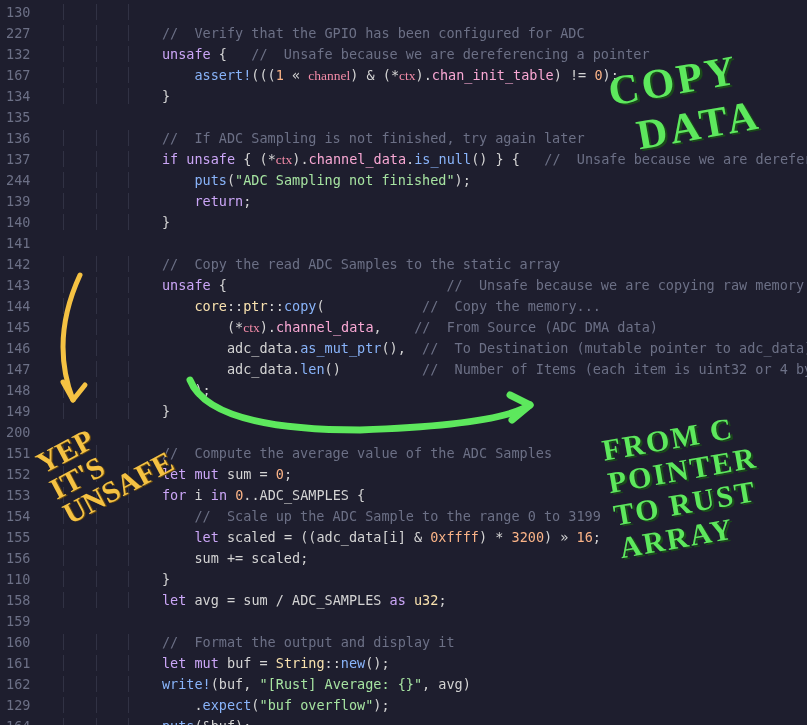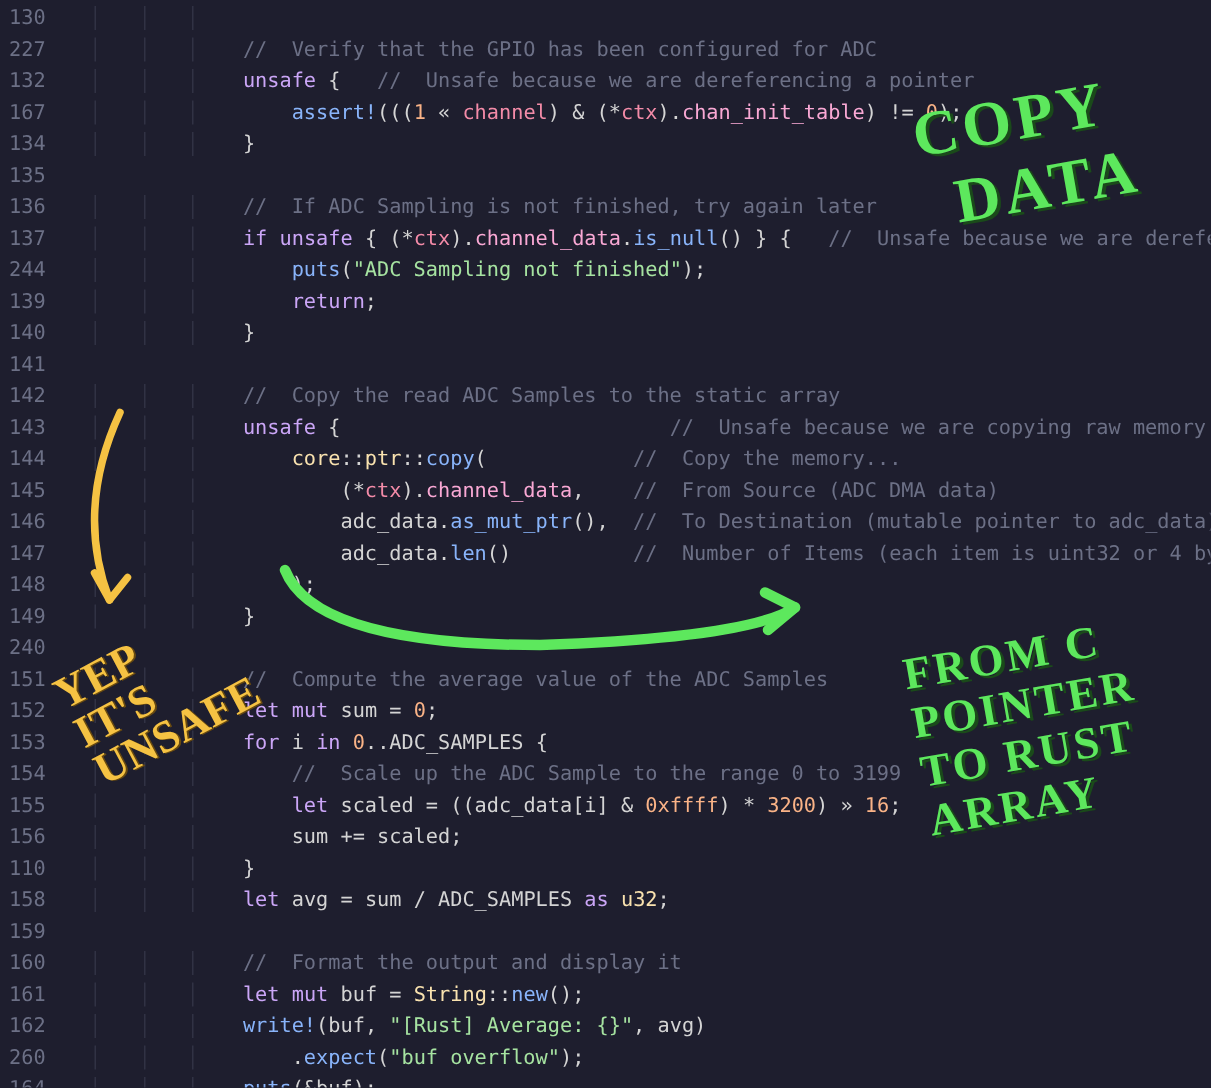--- a/index.html
+++ b/index.html
@@ -8,21 +8,21 @@
     .gutter { background:#1e1e2e; color:#6c7086; text-align:right; padding:2px 14px 2px 6px; user-select:none; }
     .gutter div { height:21px; line-height:21px; }
     .code { padding:2px 0; white-space:pre; }
     .line { height:21px; line-height:21px; padding-left:20px; }
     .c-comment{color:#6c7086;}
     .c-kw{color:#cba6f7;}
     .c-sym{color:#d4d4d4;}
     .c-fn{color:#89b4fa;}
     .c-macro{color:#89b4fa;}
     .c-num{color:#fab387;}
-    .c-var{color:#f38ba8;}
+    .c-var{color:#f38ba8;font-family:Liberation Serif, serif;}
     .c-field{color:#f9a8d4;}
     .c-str{color:#a6e3a1;}
     .c-ns{color:#f9e2af;}
     .c-ident{color:#d4d4d4;}
     .c-type{color:#f9e2af;}
     .annot{position:absolute;font-family:'Comic Sans MS','Marker Felt',cursive;font-weight:900;}
     .annot.green{color:#5de85d;text-shadow:2px 2px 0 #1a4a1a;}
     .annot.yellow{color:#f5c243;text-shadow:1px 1px 0 #674910;}
   </style>
 </head>
@@ -43,34 +43,34 @@
       <div>140</div>
       <div>141</div>
       <div>142</div>
       <div>143</div>
       <div>144</div>
       <div>145</div>
       <div>146</div>
       <div>147</div>
       <div>148</div>
       <div>149</div>
-      <div>240</div>
+      <div>200</div>
       <div>151</div>
       <div>152</div>
       <div>153</div>
       <div>154</div>
       <div>155</div>
       <div>156</div>
       <div>110</div>
       <div>158</div>
       <div>159</div>
       <div>160</div>
       <div>161</div>
       <div>162</div>
-      <div>260</div>
+      <div>129</div>
       <div>164</div>
     </div>
   <div class="code"><div class="line"><span style="border-left: 1px solid rgb(49, 50, 68); margin-left: -1px;">    </span><span style="border-left: 1px solid rgb(49, 50, 68); margin-left: -1px;">    </span><span style="border-left: 1px solid rgb(49, 50, 68); margin-left: -1px;">    </span></div><div class="line"><span style="border-left: 1px solid rgb(49, 50, 68); margin-left: -1px;">    </span><span style="border-left: 1px solid rgb(49, 50, 68); margin-left: -1px;">    </span><span style="border-left: 1px solid rgb(49, 50, 68); margin-left: -1px;">    </span><span class="c-comment">//  Verify that the GPIO has been configured for ADC</span></div><div class="line"><span style="border-left: 1px solid rgb(49, 50, 68); margin-left: -1px;">    </span><span style="border-left: 1px solid rgb(49, 50, 68); margin-left: -1px;">    </span><span style="border-left: 1px solid rgb(49, 50, 68); margin-left: -1px;">    </span><span class="c-kw">unsafe</span><span class="c-sym"> {   </span><span class="c-comment">//  Unsafe because we are dereferencing a pointer</span></div><div class="line"><span style="border-left: 1px solid rgb(49, 50, 68); margin-left: -1px;">    </span><span style="border-left: 1px solid rgb(49, 50, 68); margin-left: -1px;">    </span><span style="border-left: 1px solid rgb(49, 50, 68); margin-left: -1px;">    </span><span class="c-sym">    </span><span class="c-macro">assert!</span><span class="c-sym">(((</span><span class="c-num">1</span><span class="c-sym"> « </span><span class="c-var">channel</span><span class="c-sym">) &amp; (*</span><span class="c-var">ctx</span><span class="c-sym">).</span><span class="c-field">chan_init_table</span><span class="c-sym">) != </span><span class="c-num">0</span><span class="c-sym">);</span></div><div class="line"><span style="border-left: 1px solid rgb(49, 50, 68); margin-left: -1px;">    </span><span style="border-left: 1px solid rgb(49, 50, 68); margin-left: -1px;">    </span><span style="border-left: 1px solid rgb(49, 50, 68); margin-left: -1px;">    </span><span class="c-sym">}</span></div><div class="line"></div><div class="line"><span style="border-left: 1px solid rgb(49, 50, 68); margin-left: -1px;">    </span><span style="border-left: 1px solid rgb(49, 50, 68); margin-left: -1px;">    </span><span style="border-left: 1px solid rgb(49, 50, 68); margin-left: -1px;">    </span><span class="c-comment">//  If ADC Sampling is not finished, try again later</span></div><div class="line"><span style="border-left: 1px solid rgb(49, 50, 68); margin-left: -1px;">    </span><span style="border-left: 1px solid rgb(49, 50, 68); margin-left: -1px;">    </span><span style="border-left: 1px solid rgb(49, 50, 68); margin-left: -1px;">    </span><span class="c-kw">if</span><span class="c-sym"> </span><span class="c-kw">unsafe</span><span class="c-sym"> { (*</span><span class="c-var">ctx</span><span class="c-sym">).</span><span class="c-field">channel_data</span><span class="c-sym">.</span><span class="c-fn">is_null</span><span class="c-sym">() } {   </span><span class="c-comment">//  Unsafe because we are dereferencin</span></div><div class="line"><span style="border-left: 1px solid rgb(49, 50, 68); margin-left: -1px;">    </span><span style="border-left: 1px solid rgb(49, 50, 68); margin-left: -1px;">    </span><span style="border-left: 1px solid rgb(49, 50, 68); margin-left: -1px;">    </span><span class="c-sym">    </span><span class="c-fn">puts</span><span class="c-sym">(</span><span class="c-str">"ADC Sampling not finished"</span><span class="c-sym">);</span></div><div class="line"><span style="border-left: 1px solid rgb(49, 50, 68); margin-left: -1px;">    </span><span style="border-left: 1px solid rgb(49, 50, 68); margin-left: -1px;">    </span><span style="border-left: 1px solid rgb(49, 50, 68); margin-left: -1px;">    </span><span class="c-sym">    </span><span class="c-kw">return</span><span class="c-sym">;</span></div><div class="line"><span style="border-left: 1px solid rgb(49, 50, 68); margin-left: -1px;">    </span><span style="border-left: 1px solid rgb(49, 50, 68); margin-left: -1px;">    </span><span style="border-left: 1px solid rgb(49, 50, 68); margin-left: -1px;">    </span><span class="c-sym">}</span></div><div class="line"></div><div class="line"><span style="border-left: 1px solid rgb(49, 50, 68); margin-left: -1px;">    </span><span style="border-left: 1px solid rgb(49, 50, 68); margin-left: -1px;">    </span><span style="border-left: 1px solid rgb(49, 50, 68); margin-left: -1px;">    </span><span class="c-comment">//  Copy the read ADC Samples to the static array</span></div><div class="line"><span style="border-left: 1px solid rgb(49, 50, 68); margin-left: -1px;">    </span><span style="border-left: 1px solid rgb(49, 50, 68); margin-left: -1px;">    </span><span style="border-left: 1px solid rgb(49, 50, 68); margin-left: -1px;">    </span><span class="c-kw">unsafe</span><span class="c-sym"> {                           </span><span class="c-comment">//  Unsafe because we are copying raw memory</span></div><div class="line"><span style="border-left: 1px solid rgb(49, 50, 68); margin-left: -1px;">    </span><span style="border-left: 1px solid rgb(49, 50, 68); margin-left: -1px;">    </span><span style="border-left: 1px solid rgb(49, 50, 68); margin-left: -1px;">    </span><span class="c-sym">    </span><span class="c-ns">core</span><span class="c-sym">::</span><span class="c-ns">ptr</span><span class="c-sym">::</span><span class="c-fn">copy</span><span class="c-sym">(            </span><span class="c-comment">//  Copy the memory...</span></div><div class="line"><span style="border-left: 1px solid rgb(49, 50, 68); margin-left: -1px;">    </span><span style="border-left: 1px solid rgb(49, 50, 68); margin-left: -1px;">    </span><span style="border-left: 1px solid rgb(49, 50, 68); margin-left: -1px;">    </span><span class="c-sym">        (*</span><span class="c-var">ctx</span><span class="c-sym">).</span><span class="c-field">channel_data</span><span class="c-sym">,    </span><span class="c-comment">//  From Source (ADC DMA data)</span></div><div class="line"><span style="border-left: 1px solid rgb(49, 50, 68); margin-left: -1px;">    </span><span style="border-left: 1px solid rgb(49, 50, 68); margin-left: -1px;">    </span><span style="border-left: 1px solid rgb(49, 50, 68); margin-left: -1px;">    </span><span class="c-sym">        </span><span class="c-ident">adc_data</span><span class="c-sym">.</span><span class="c-fn">as_mut_ptr</span><span class="c-sym">(),  </span><span class="c-comment">//  To Destination (mutable pointer to adc_data)</span></div><div class="line"><span style="border-left: 1px solid rgb(49, 50, 68); margin-left: -1px;">    </span><span style="border-left: 1px solid rgb(49, 50, 68); margin-left: -1px;">    </span><span style="border-left: 1px solid rgb(49, 50, 68); margin-left: -1px;">    </span><span class="c-sym">        </span><span class="c-ident">adc_data</span><span class="c-sym">.</span><span class="c-fn">len</span><span class="c-sym">()          </span><span class="c-comment">//  Number of Items (each item is uint32 or 4 bytes)</span></div><div class="line"><span style="border-left: 1px solid rgb(49, 50, 68); margin-left: -1px;">    </span><span style="border-left: 1px solid rgb(49, 50, 68); margin-left: -1px;">    </span><span style="border-left: 1px solid rgb(49, 50, 68); margin-left: -1px;">    </span><span class="c-sym">    );</span></div><div class="line"><span style="border-left: 1px solid rgb(49, 50, 68); margin-left: -1px;">    </span><span style="border-left: 1px solid rgb(49, 50, 68); margin-left: -1px;">    </span><span style="border-left: 1px solid rgb(49, 50, 68); margin-left: -1px;">    </span><span class="c-sym">}</span></div><div class="line"></div><div class="line"><span style="border-left: 1px solid rgb(49, 50, 68); margin-left: -1px;">    </span><span style="border-left: 1px solid rgb(49, 50, 68); margin-left: -1px;">    </span><span style="border-left: 1px solid rgb(49, 50, 68); margin-left: -1px;">    </span><span class="c-comment">//  Compute the average value of the ADC Samples</span></div><div class="line"><span style="border-left: 1px solid rgb(49, 50, 68); margin-left: -1px;">    </span><span style="border-left: 1px solid rgb(49, 50, 68); margin-left: -1px;">    </span><span style="border-left: 1px solid rgb(49, 50, 68); margin-left: -1px;">    </span><span class="c-kw">let</span><span class="c-sym"> </span><span class="c-kw">mut</span><span class="c-sym"> </span><span class="c-ident">sum</span><span class="c-sym"> = </span><span class="c-num">0</span><span class="c-sym">;</span></div><div class="line"><span style="border-left: 1px solid rgb(49, 50, 68); margin-left: -1px;">    </span><span style="border-left: 1px solid rgb(49, 50, 68); margin-left: -1px;">    </span><span style="border-left: 1px solid rgb(49, 50, 68); margin-left: -1px;">    </span><span class="c-kw">for</span><span class="c-sym"> </span><span class="c-ident">i</span><span class="c-sym"> </span><span class="c-kw">in</span><span class="c-sym"> </span><span class="c-num">0</span><span class="c-sym">..</span><span class="c-ident">ADC_SAMPLES</span><span class="c-sym"> {</span></div><div class="line"><span style="border-left: 1px solid rgb(49, 50, 68); margin-left: -1px;">    </span><span style="border-left: 1px solid rgb(49, 50, 68); margin-left: -1px;">    </span><span style="border-left: 1px solid rgb(49, 50, 68); margin-left: -1px;">    </span><span class="c-sym">    </span><span class="c-comment">//  Scale up the ADC Sample to the range 0 to 3199</span></div><div class="line"><span style="border-left: 1px solid rgb(49, 50, 68); margin-left: -1px;">    </span><span style="border-left: 1px solid rgb(49, 50, 68); margin-left: -1px;">    </span><span style="border-left: 1px solid rgb(49, 50, 68); margin-left: -1px;">    </span><span class="c-sym">    </span><span class="c-kw">let</span><span class="c-sym"> </span><span class="c-ident">scaled</span><span class="c-sym"> = ((</span><span class="c-ident">adc_data</span><span class="c-sym">[</span><span class="c-ident">i</span><span class="c-sym">] &amp; </span><span class="c-num">0xffff</span><span class="c-sym">) * </span><span class="c-num">3200</span><span class="c-sym">) » </span><span class="c-num">16</span><span class="c-sym">;</span></div><div class="line"><span style="border-left: 1px solid rgb(49, 50, 68); margin-left: -1px;">    </span><span style="border-left: 1px solid rgb(49, 50, 68); margin-left: -1px;">    </span><span style="border-left: 1px solid rgb(49, 50, 68); margin-left: -1px;">    </span><span class="c-sym">    </span><span class="c-ident">sum</span><span class="c-sym"> += </span><span class="c-ident">scaled</span><span class="c-sym">;</span></div><div class="line"><span style="border-left: 1px solid rgb(49, 50, 68); margin-left: -1px;">    </span><span style="border-left: 1px solid rgb(49, 50, 68); margin-left: -1px;">    </span><span style="border-left: 1px solid rgb(49, 50, 68); margin-left: -1px;">    </span><span class="c-sym">}</span></div><div class="line"><span style="border-left: 1px solid rgb(49, 50, 68); margin-left: -1px;">    </span><span style="border-left: 1px solid rgb(49, 50, 68); margin-left: -1px;">    </span><span style="border-left: 1px solid rgb(49, 50, 68); margin-left: -1px;">    </span><span class="c-kw">let</span><span class="c-sym"> </span><span class="c-ident">avg</span><span class="c-sym"> = </span><span class="c-ident">sum</span><span class="c-sym"> / </span><span class="c-ident">ADC_SAMPLES</span><span class="c-sym"> </span><span class="c-kw">as</span><span class="c-sym"> </span><span class="c-type">u32</span><span class="c-sym">;</span></div><div class="line"></div><div class="line"><span style="border-left: 1px solid rgb(49, 50, 68); margin-left: -1px;">    </span><span style="border-left: 1px solid rgb(49, 50, 68); margin-left: -1px;">    </span><span style="border-left: 1px solid rgb(49, 50, 68); margin-left: -1px;">    </span><span class="c-comment">//  Format the output and display it</span></div><div class="line"><span style="border-left: 1px solid rgb(49, 50, 68); margin-left: -1px;">    </span><span style="border-left: 1px solid rgb(49, 50, 68); margin-left: -1px;">    </span><span style="border-left: 1px solid rgb(49, 50, 68); margin-left: -1px;">    </span><span class="c-kw">let</span><span class="c-sym"> </span><span class="c-kw">mut</span><span class="c-sym"> </span><span class="c-ident">buf</span><span class="c-sym"> = </span><span class="c-type">String</span><span class="c-sym">::</span><span class="c-fn">new</span><span class="c-sym">();</span></div><div class="line"><span style="border-left: 1px solid rgb(49, 50, 68); margin-left: -1px;">    </span><span style="border-left: 1px solid rgb(49, 50, 68); margin-left: -1px;">    </span><span style="border-left: 1px solid rgb(49, 50, 68); margin-left: -1px;">    </span><span class="c-macro">write!</span><span class="c-sym">(</span><span class="c-ident">buf</span><span class="c-sym">, </span><span class="c-str">"[Rust] Average: {}"</span><span class="c-sym">, </span><span class="c-ident">avg</span><span class="c-sym">)</span></div><div class="line"><span style="border-left: 1px solid rgb(49, 50, 68); margin-left: -1px;">    </span><span style="border-left: 1px solid rgb(49, 50, 68); margin-left: -1px;">    </span><span style="border-left: 1px solid rgb(49, 50, 68); margin-left: -1px;">    </span><span class="c-sym">    .</span><span class="c-fn">expect</span><span class="c-sym">(</span><span class="c-str">"buf overflow"</span><span class="c-sym">);</span></div><div class="line"><span style="border-left: 1px solid rgb(49, 50, 68); margin-left: -1px;">    </span><span style="border-left: 1px solid rgb(49, 50, 68); margin-left: -1px;">    </span><span style="border-left: 1px solid rgb(49, 50, 68); margin-left: -1px;">    </span><span class="c-fn">puts</span><span class="c-sym">(&amp;</span><span class="c-ident">buf</span><span class="c-sym">);</span></div></div>
 </div>
 
 <div class="annot green" style="top:55px;left:612px;font-size:42px;transform:rotate(-10deg);letter-spacing:3px;">
   <div>COPY</div>
   <div style="margin-left:20px;">DATA</div>
 </div>
 

